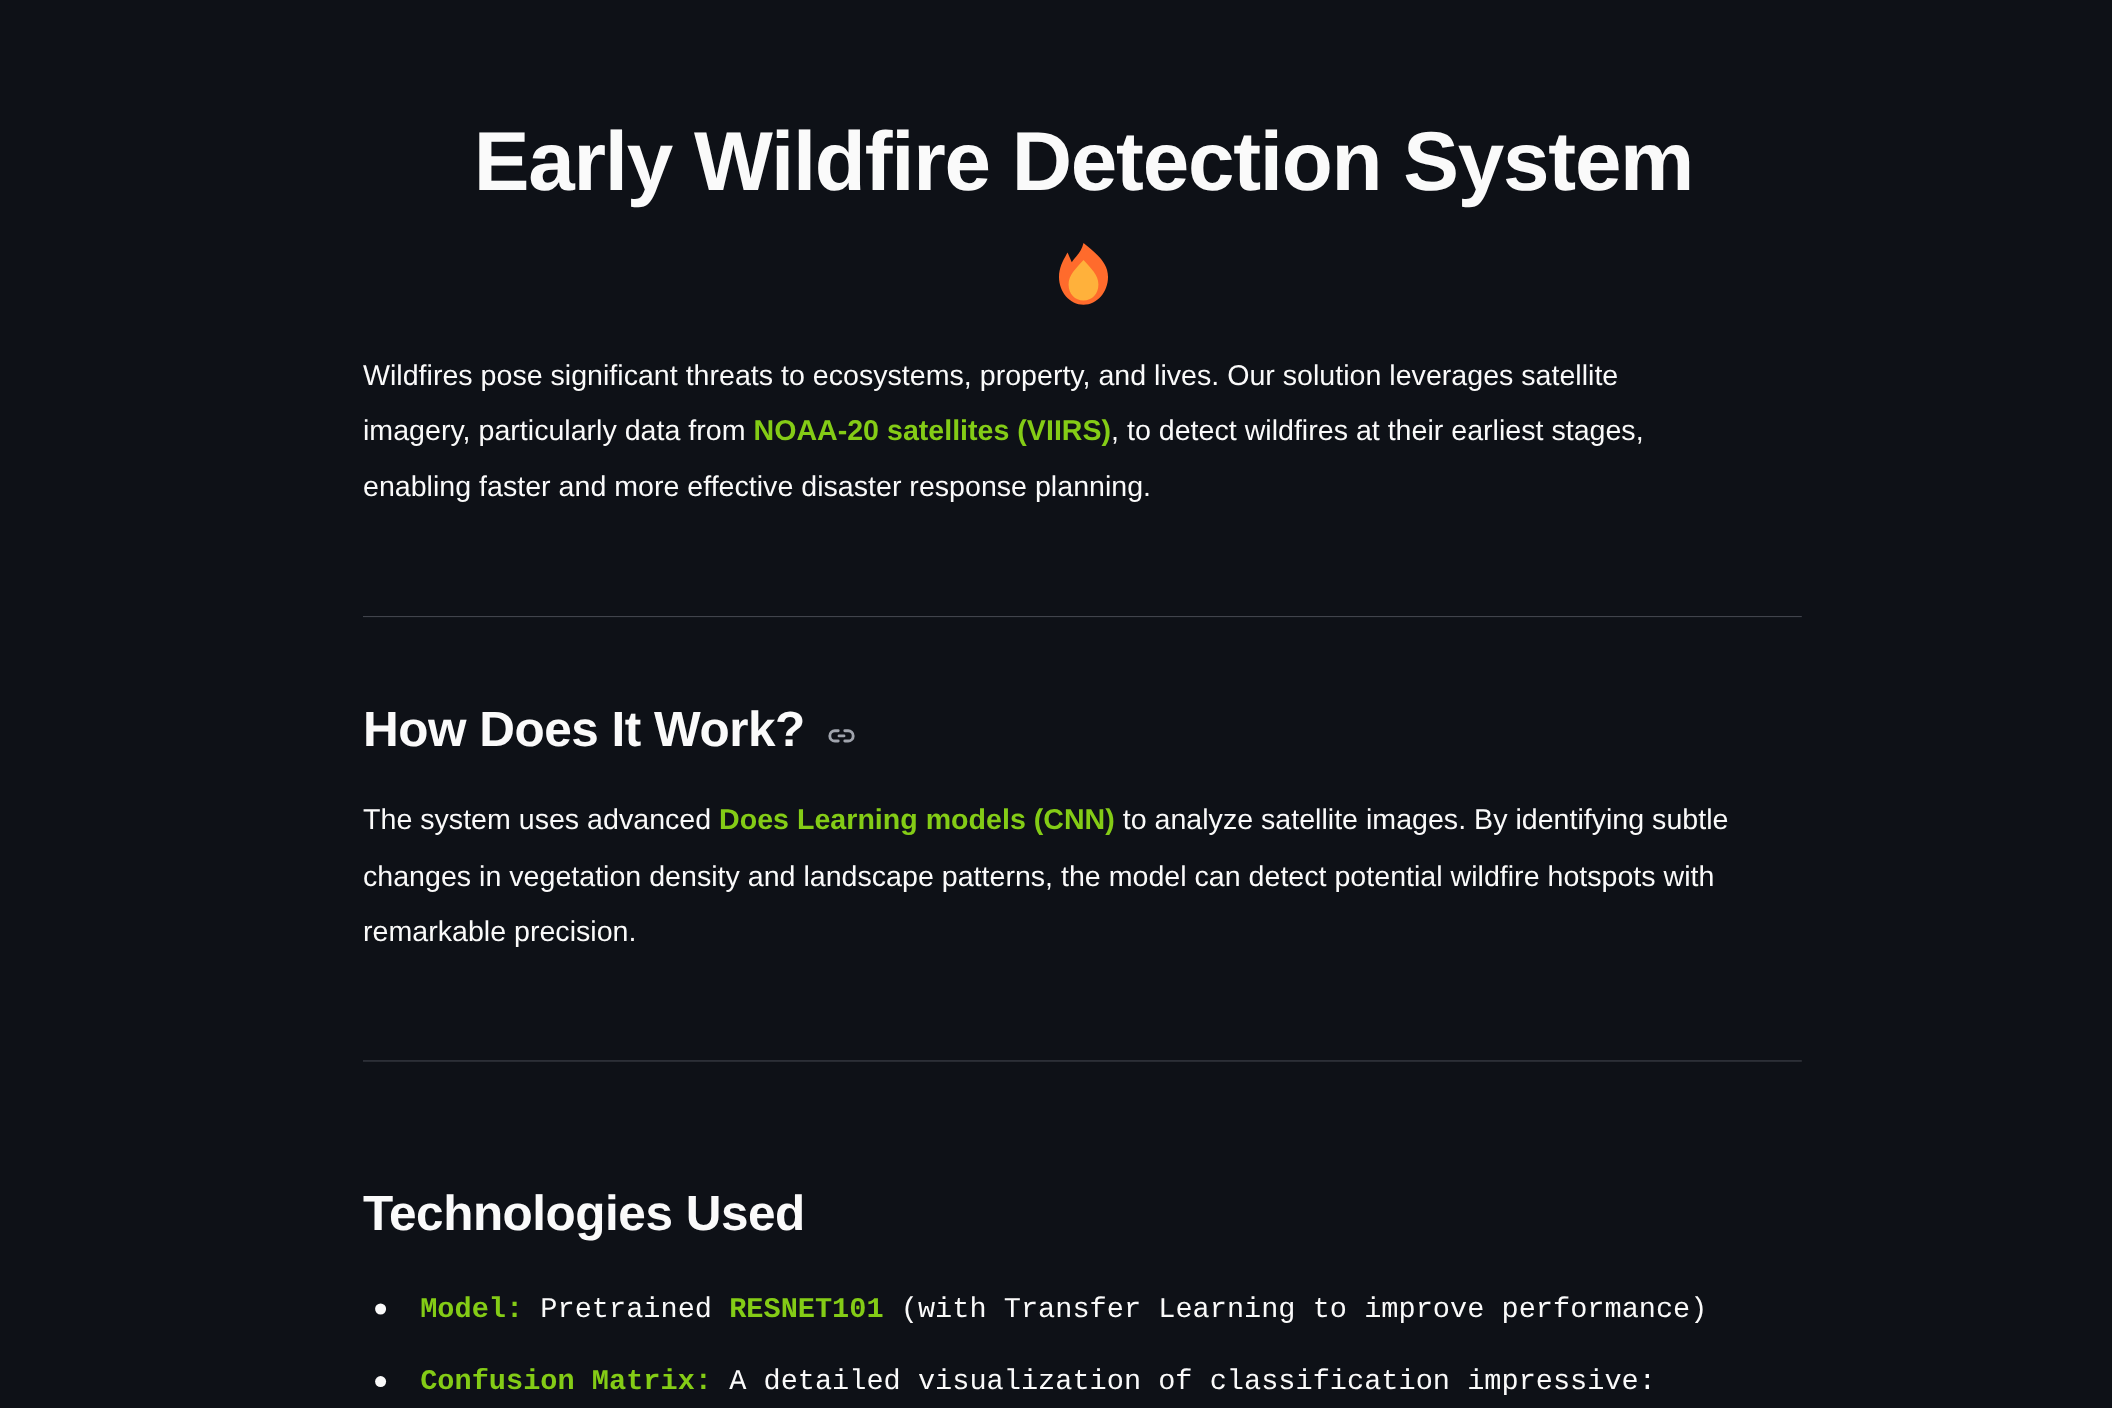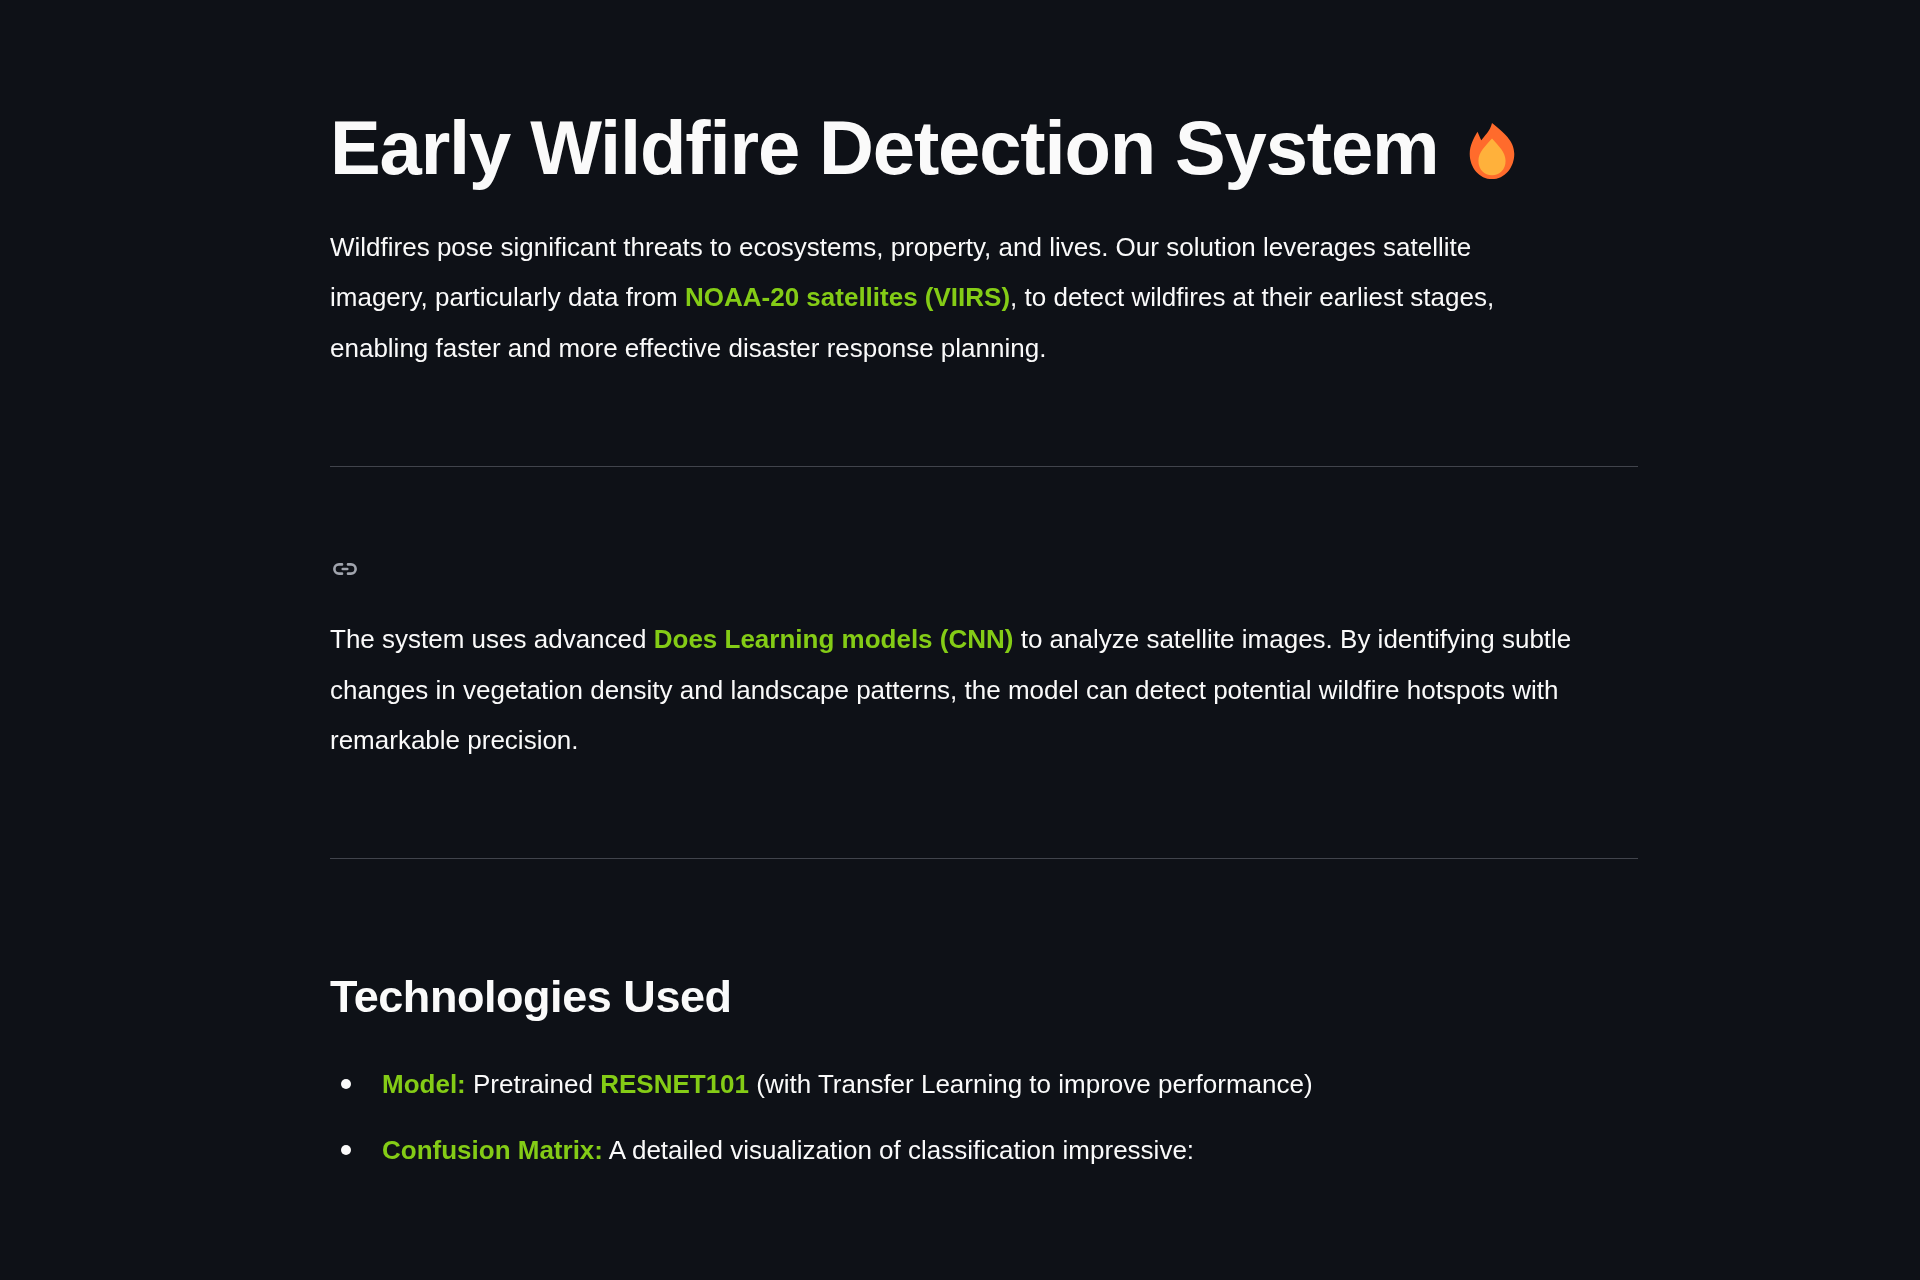--- a/index.html
+++ b/index.html
@@ -30,20 +30,21 @@
     top: 0;
     width: 1310px;
   }
 
   
   .title-row {
     display: flex;
     align-items: center;
     gap: 22px;
     margin-top: 108px;
+    flex-direction: column;
   }
 
   .page-title {
     font-size: 76px;
     font-weight: 700;
     line-height: 1.05;
     letter-spacing: -0.015em;
     color: #fafafa;
     white-space: nowrap;
   }
@@ -123,20 +124,21 @@
     list-style: none;
   }
 
   .bullet {
     position: relative;
     font-size: 26px;
     line-height: 1.4;
     color: #fafafa;
     padding-left: 52px;
     margin-bottom: 30px;
+    font-family: Liberation Mono, monospace;
   }
 
   .bullet::before {
     content: "";
     position: absolute;
     left: 11px;
     top: 13px;
     width: 10px;
     height: 10px;
     border-radius: 50%;
@@ -161,20 +163,21 @@
       </span>
     </div>
 
     <p class="para" id="intro-para">
       <span>Wildfires pose significant threats to ecosystems, property, and lives. Our solution leverages satellite imagery, particularly data from </span><b>NOAA-20 satellites (VIIRS)</b><span>, to detect wildfires at their earliest stages, enabling faster and more effective disaster response planning.</span>
     </p>
 
     <hr class="divider" id="divider-1">
 
     <div class="h2-row" id="how-heading-row">
+      <h2 class="h2">How Does It Work?</h2>
       <a class="anchor-link-icon" href="#">
         <svg viewBox="0 0 24 24" width="30" height="30" aria-hidden="true">
           <g fill="none" stroke="currentColor" stroke-width="2.1" stroke-linecap="round">
             <path d="M10.2 12 H13.8"></path>
             <path d="M9.6 8.3 H7.2 A3.7 3.7 0 0 0 7.2 15.7 H9.6"></path>
             <path d="M14.4 8.3 H16.8 A3.7 3.7 0 0 1 16.8 15.7 H14.4"></path>
           </g>
         </svg>
       </a>
     </div>

